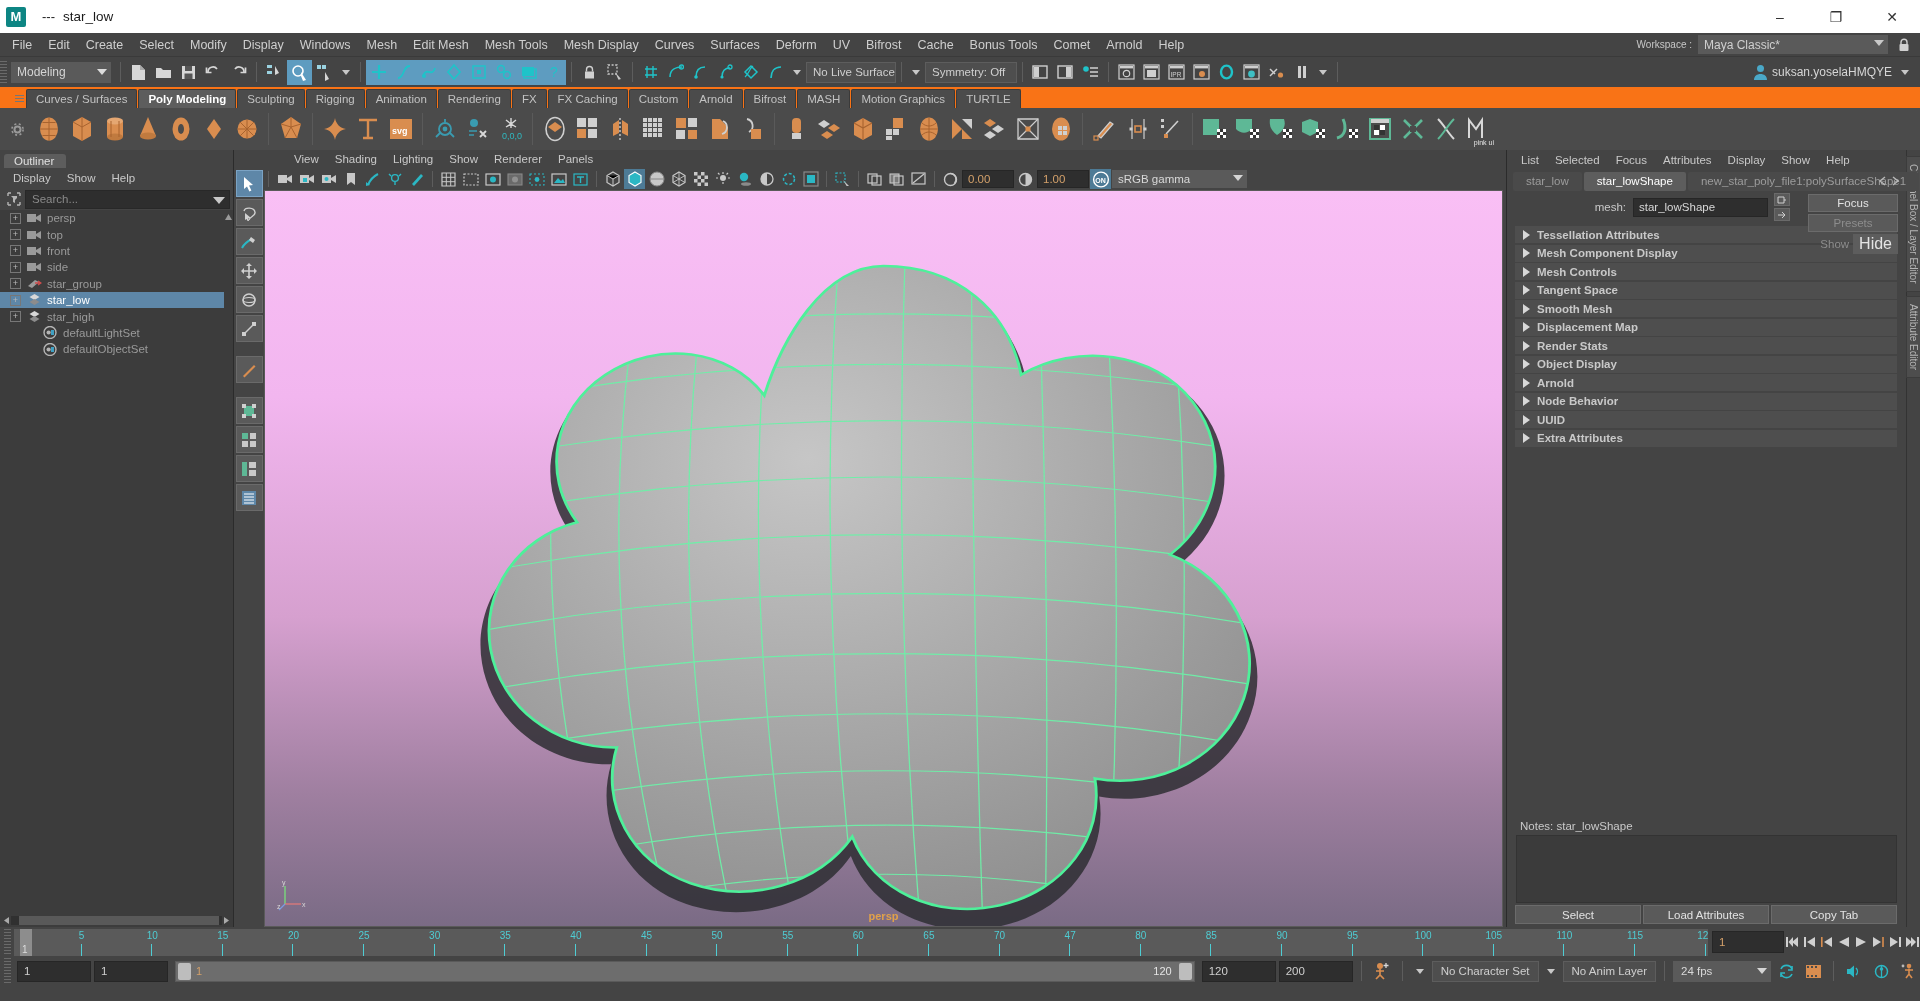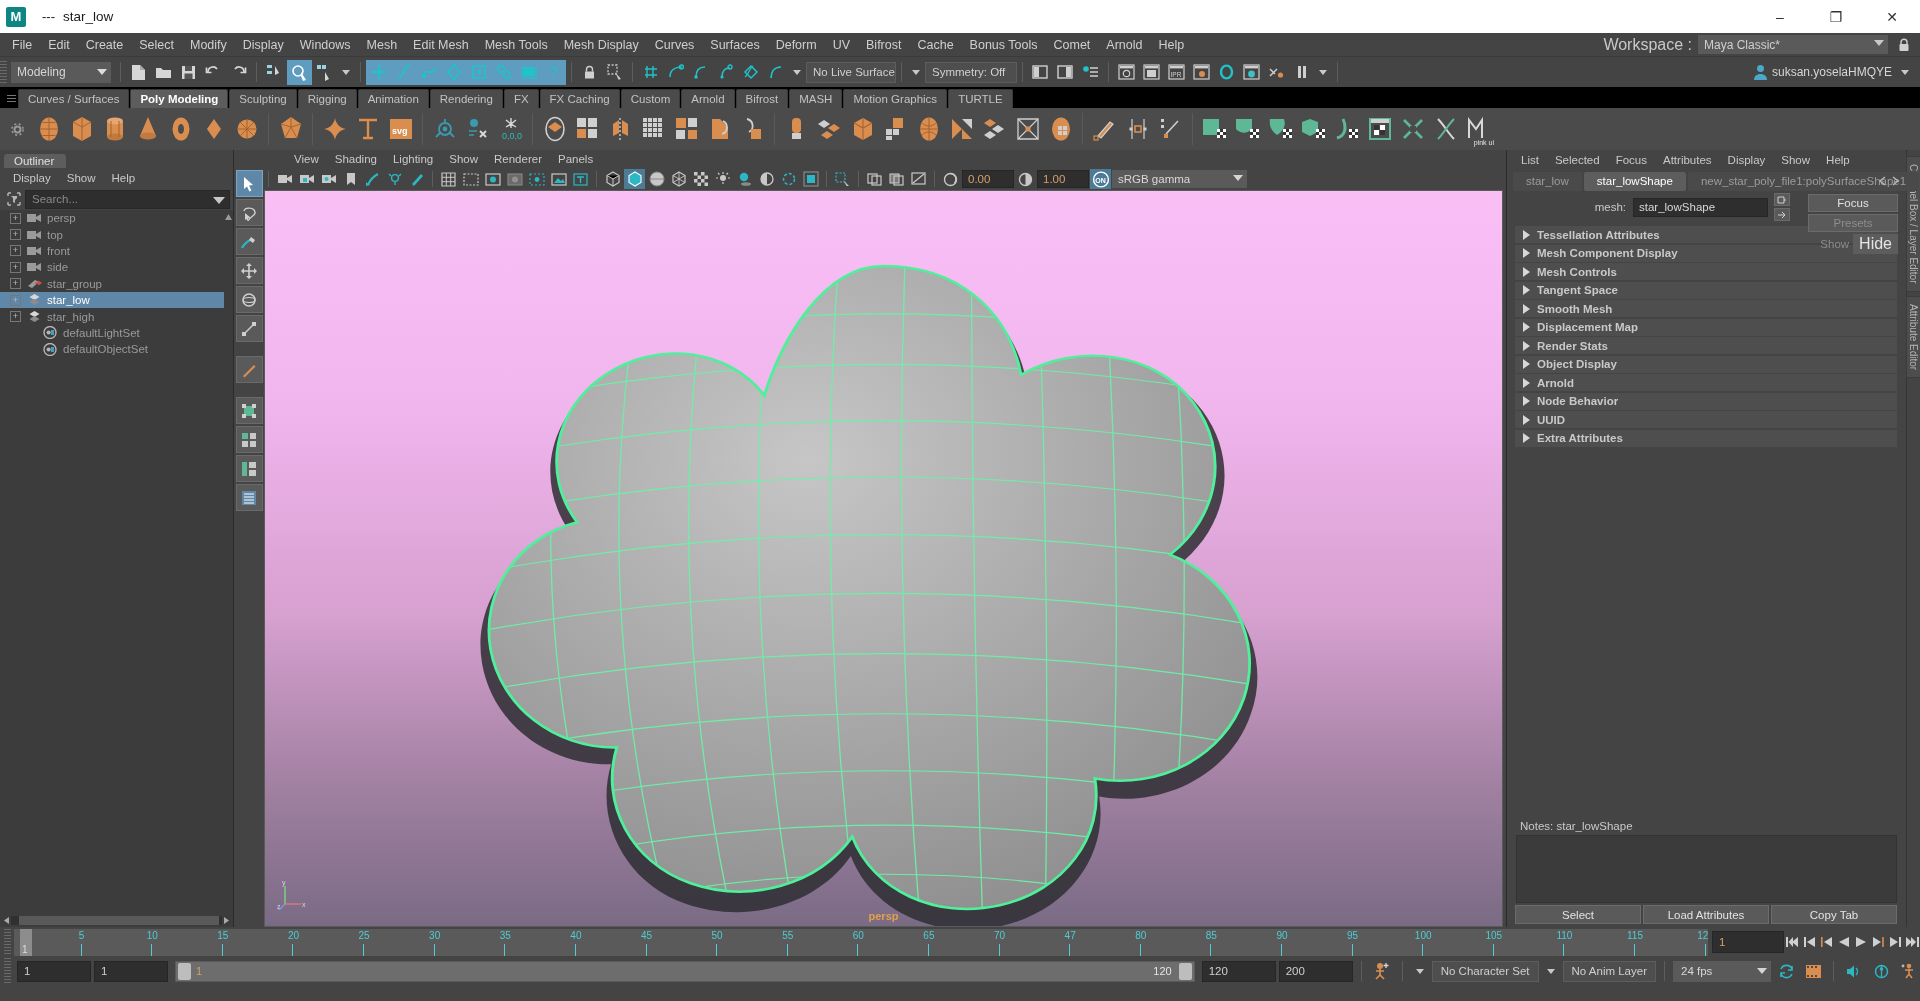--- a/index.html
+++ b/index.html
@@ -18,21 +18,21 @@
     font-size: 13px; font-weight: bold; display:flex; align-items:center; justify-content:center; border-radius:2px; }
   .title-text { color: #1a1a1a; font-size: 13.5px; white-space: nowrap; }
   .title-sep { color: #1a1a1a; padding: 0 8px; }
   .win-btns { margin-left: auto; display: flex; height: 33px; }
   .win-btn { width: 56px; height: 33px; display: flex; align-items: center; justify-content: center; color: #333; font-size: 14px; }
 
   
   .menubar { height: 24px; background: #444444; display: flex; align-items: center; padding-left: 4px; flex: 0 0 24px; border-bottom: 1px solid #3a3a3a;}
   .menu-item { padding: 3px 8px; font-size: 12.5px; color: #cfcfcf; white-space: nowrap; }
   .menubar-right { margin-left: auto; display: flex; align-items: center; padding-right: 6px; }
-  .ws-label { font-size: 16px; color: #c8c8c8; margin-right: 6px; }
+  .ws-label { font-size: 10px; color: #c8c8c8; margin-right: 6px; }
   .ws-select { width: 190px; height: 19px; background: #5a5a5a; border: none; color: #cfcfcf; font-size: 12px;
      display: flex; align-items: center; padding-left: 6px; position: relative;}
   .ws-select .arrow { position:absolute; right: 4px; top: 5px; border-left: 5px solid transparent; border-right: 5px solid transparent; border-top: 6px solid #c8c8c8;}
   .lock-ic { width: 20px; height: 20px; margin-left: 6px; display:flex; align-items:center; justify-content:center; }
 
   
   .statusline { height: 30px; background: #444444; display: flex; align-items: center; flex: 0 0 30px; padding-left: 0; }
   .grip { width: 7px; height: 22px; background: repeating-linear-gradient(to bottom,#6a6a6a 0 1px,transparent 1px 3px); margin-right: 4px; }
   .mode-select { width: 100px; height: 21px; background: #5a5a5a; color:#d5d5d5; font-size:12px; display:flex; align-items:center; padding-left:6px; position:relative; margin-right:4px;}
   .mode-select .arrow { position:absolute; right:4px; top:7px; border-left:5px solid transparent; border-right:5px solid transparent; border-top:6px solid #dcdcdc;}
@@ -40,21 +40,21 @@
   .tb-ic { width: 25px; height: 25px; display: flex; align-items: center; justify-content: center; }
   .tb-ic.on { background: #5e9cc0; }
   .tb-ic svg { display: block; }
   .field-live { width: 90px; height: 21px; background: #4e4e4e; border: 1px solid #5d5d5d; color:#cfcfcf; font-size:11.5px; display:flex; align-items:center; padding-left:6px;}
   .field-sym { width: 92px; height: 21px; background: #4e4e4e; border: 1px solid #5d5d5d; color:#cfcfcf; font-size:11.5px; display:flex; align-items:center; padding-left:6px;}
   .tiny-arrow { border-left:4px solid transparent; border-right:4px solid transparent; border-top:5px solid #c8c8c8; margin:0 5px;}
   .user-box { margin-left: auto; display:flex; align-items:center; padding-right: 6px;}
   .user-name { font-size: 12px; color:#d6d6d6; margin: 0 4px 0 4px; }
 
   
-  .shelf-tabs { height: 21px; background: #000000; display: flex; align-items: flex-end; flex:0 0 21px; padding-left: 4px;}
+  .shelf-tabs { height: 21px; background: #f97316; display: flex; align-items: flex-end; flex:0 0 21px; padding-left: 12px;}
   .shelf-gripv { width: 14px; height: 20px; display:flex; align-items:center; justify-content:center;}
   .shelf-gripv i { display:block; width: 9px; height: 7px; background: repeating-linear-gradient(to bottom,#767676 0 1px,transparent 1px 3px); }
   .stab { height: 19px; padding: 0 9px; font-size: 11.5px; color:#c2c2c2; background:#4b4b4b; border:1px solid #3a3a3a; border-bottom:none;
      display:flex; align-items:center; border-radius:2px 2px 0 0; margin-right:1px;}
   .stab.active { background: #5d5d5d; color:#fff; font-weight: bold; }
   .shelf-row { height: 42px; background: #4b4b4b; display:flex; align-items:center; flex:0 0 42px; padding-left:2px; }
   .shelf-left { width: 30px; display:flex; align-items:center; justify-content:center;}
   .sh-ic { width: 33px; height: 36px; display:flex; align-items:center; justify-content:center; position:relative;}
   .sh-sep { width:1px; height:32px; background:#5a5a5a; margin:0 5px; }
   .shelf-label { position:absolute; bottom:1px; right:1px; font-size:7px; color:#e6e6e6; }

